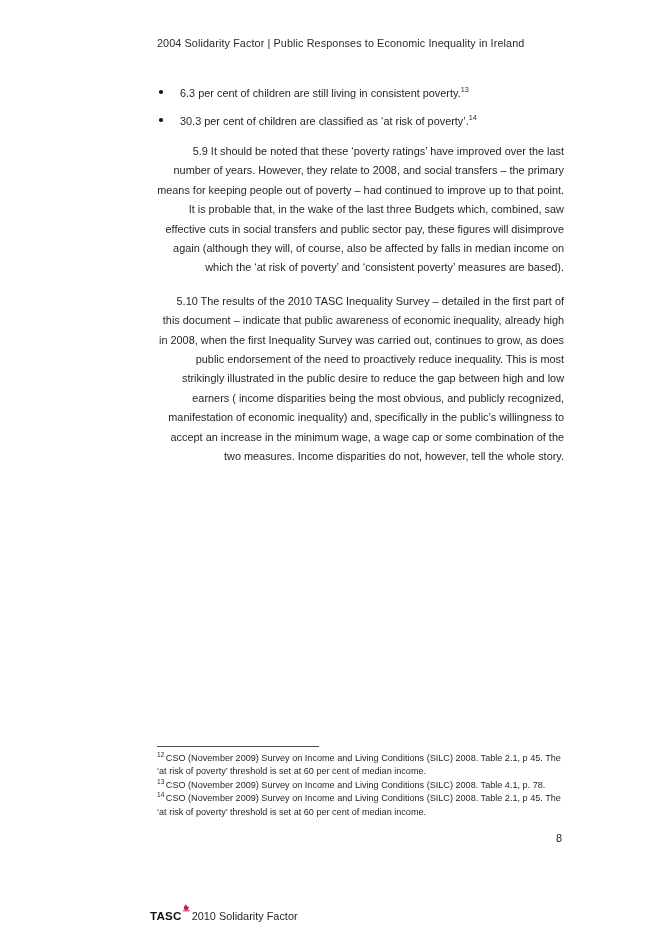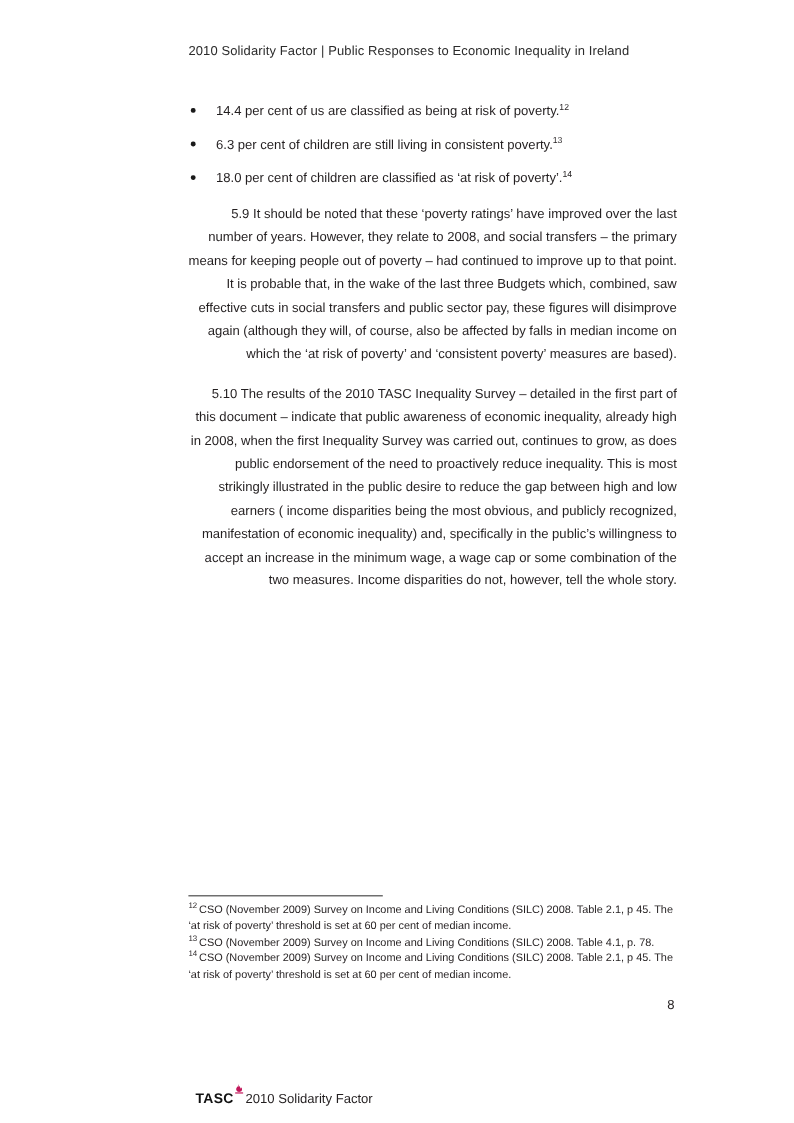--- a/index.html
+++ b/index.html
@@ -111,21 +111,21 @@
     top: 832px;
     width: 562px;
     text-align: right;
     font-size: 10.9px;
     color: #231f20;
   }
 
   
   .doc-footer {
     position: absolute;
-    left: 163px;
+    left: 150px;
     top: 866px;
     display: flex;
     align-items: baseline;
     white-space: nowrap;
   }
   .tasc-logo {
     position: relative;
     font-family: "Liberation Sans", sans-serif;
     font-weight: bold;
     font-size: 11.6px;
@@ -150,36 +150,32 @@
     color: #231f20;
     margin-left: 1px;
     margin-top: 44px;
   }
 </style>
 </head>
 <body>
 
 <div id="page">
 
-  <div class="doc-header">2010 Solidarity Factor | Public Responses to Economic Inequality in Ireland</div>
+  <div class="doc-header">2004 Solidarity Factor | Public Responses to Economic Inequality in Ireland</div>
 
   <div class="body-block">
 
     <ul class="bullet-list">
-      <li>
-        <span class="bullet-dot"></span>
-        <span>14.4 per cent of us are classified as being at risk of poverty.</span><sup class="fn">12</sup>
-      </li>
       <li>
         <span class="bullet-dot"></span>
         <span>6.3 per cent of children are still living in consistent poverty.</span><sup class="fn">13</sup>
       </li>
       <li>
         <span class="bullet-dot"></span>
-        <span>18.0 per cent of children are classified as ‘at risk of poverty’.</span><sup class="fn">14</sup>
+        <span>30.3 per cent of children are classified as ‘at risk of poverty’.</span><sup class="fn">14</sup>
       </li>
     </ul>
 
     <p class="para">5.9 It should be noted that these ‘poverty ratings’ have improved over the last number of years.  However, they relate to 2008, and social transfers – the primary means for keeping people out of poverty – had continued to improve up to that point.  It is probable that, in the wake of the last three Budgets which, combined, saw effective cuts in social transfers and public sector pay, these figures will disimprove again (although they will, of course, also be affected by falls in median income on which the ‘at risk of poverty’ and ‘consistent poverty’ measures are based).</p>
 
     <p class="para">5.10 The results of the 2010 TASC Inequality Survey – detailed in the first part of this document – indicate that public awareness of economic inequality, already high in 2008, when the first Inequality Survey was carried out, continues to grow, as does public endorsement of the need to proactively reduce inequality.   This is most strikingly illustrated in the public desire to reduce the gap between high and low earners ( income disparities being the most obvious, and publicly recognized, manifestation of economic inequality) and, specifically in the public’s willingness to accept an increase in the minimum wage, a wage cap or some combination of the two measures.  Income disparities do not, however, tell the whole story.</p>
 
   </div>
 
   <div class="footnotes">

